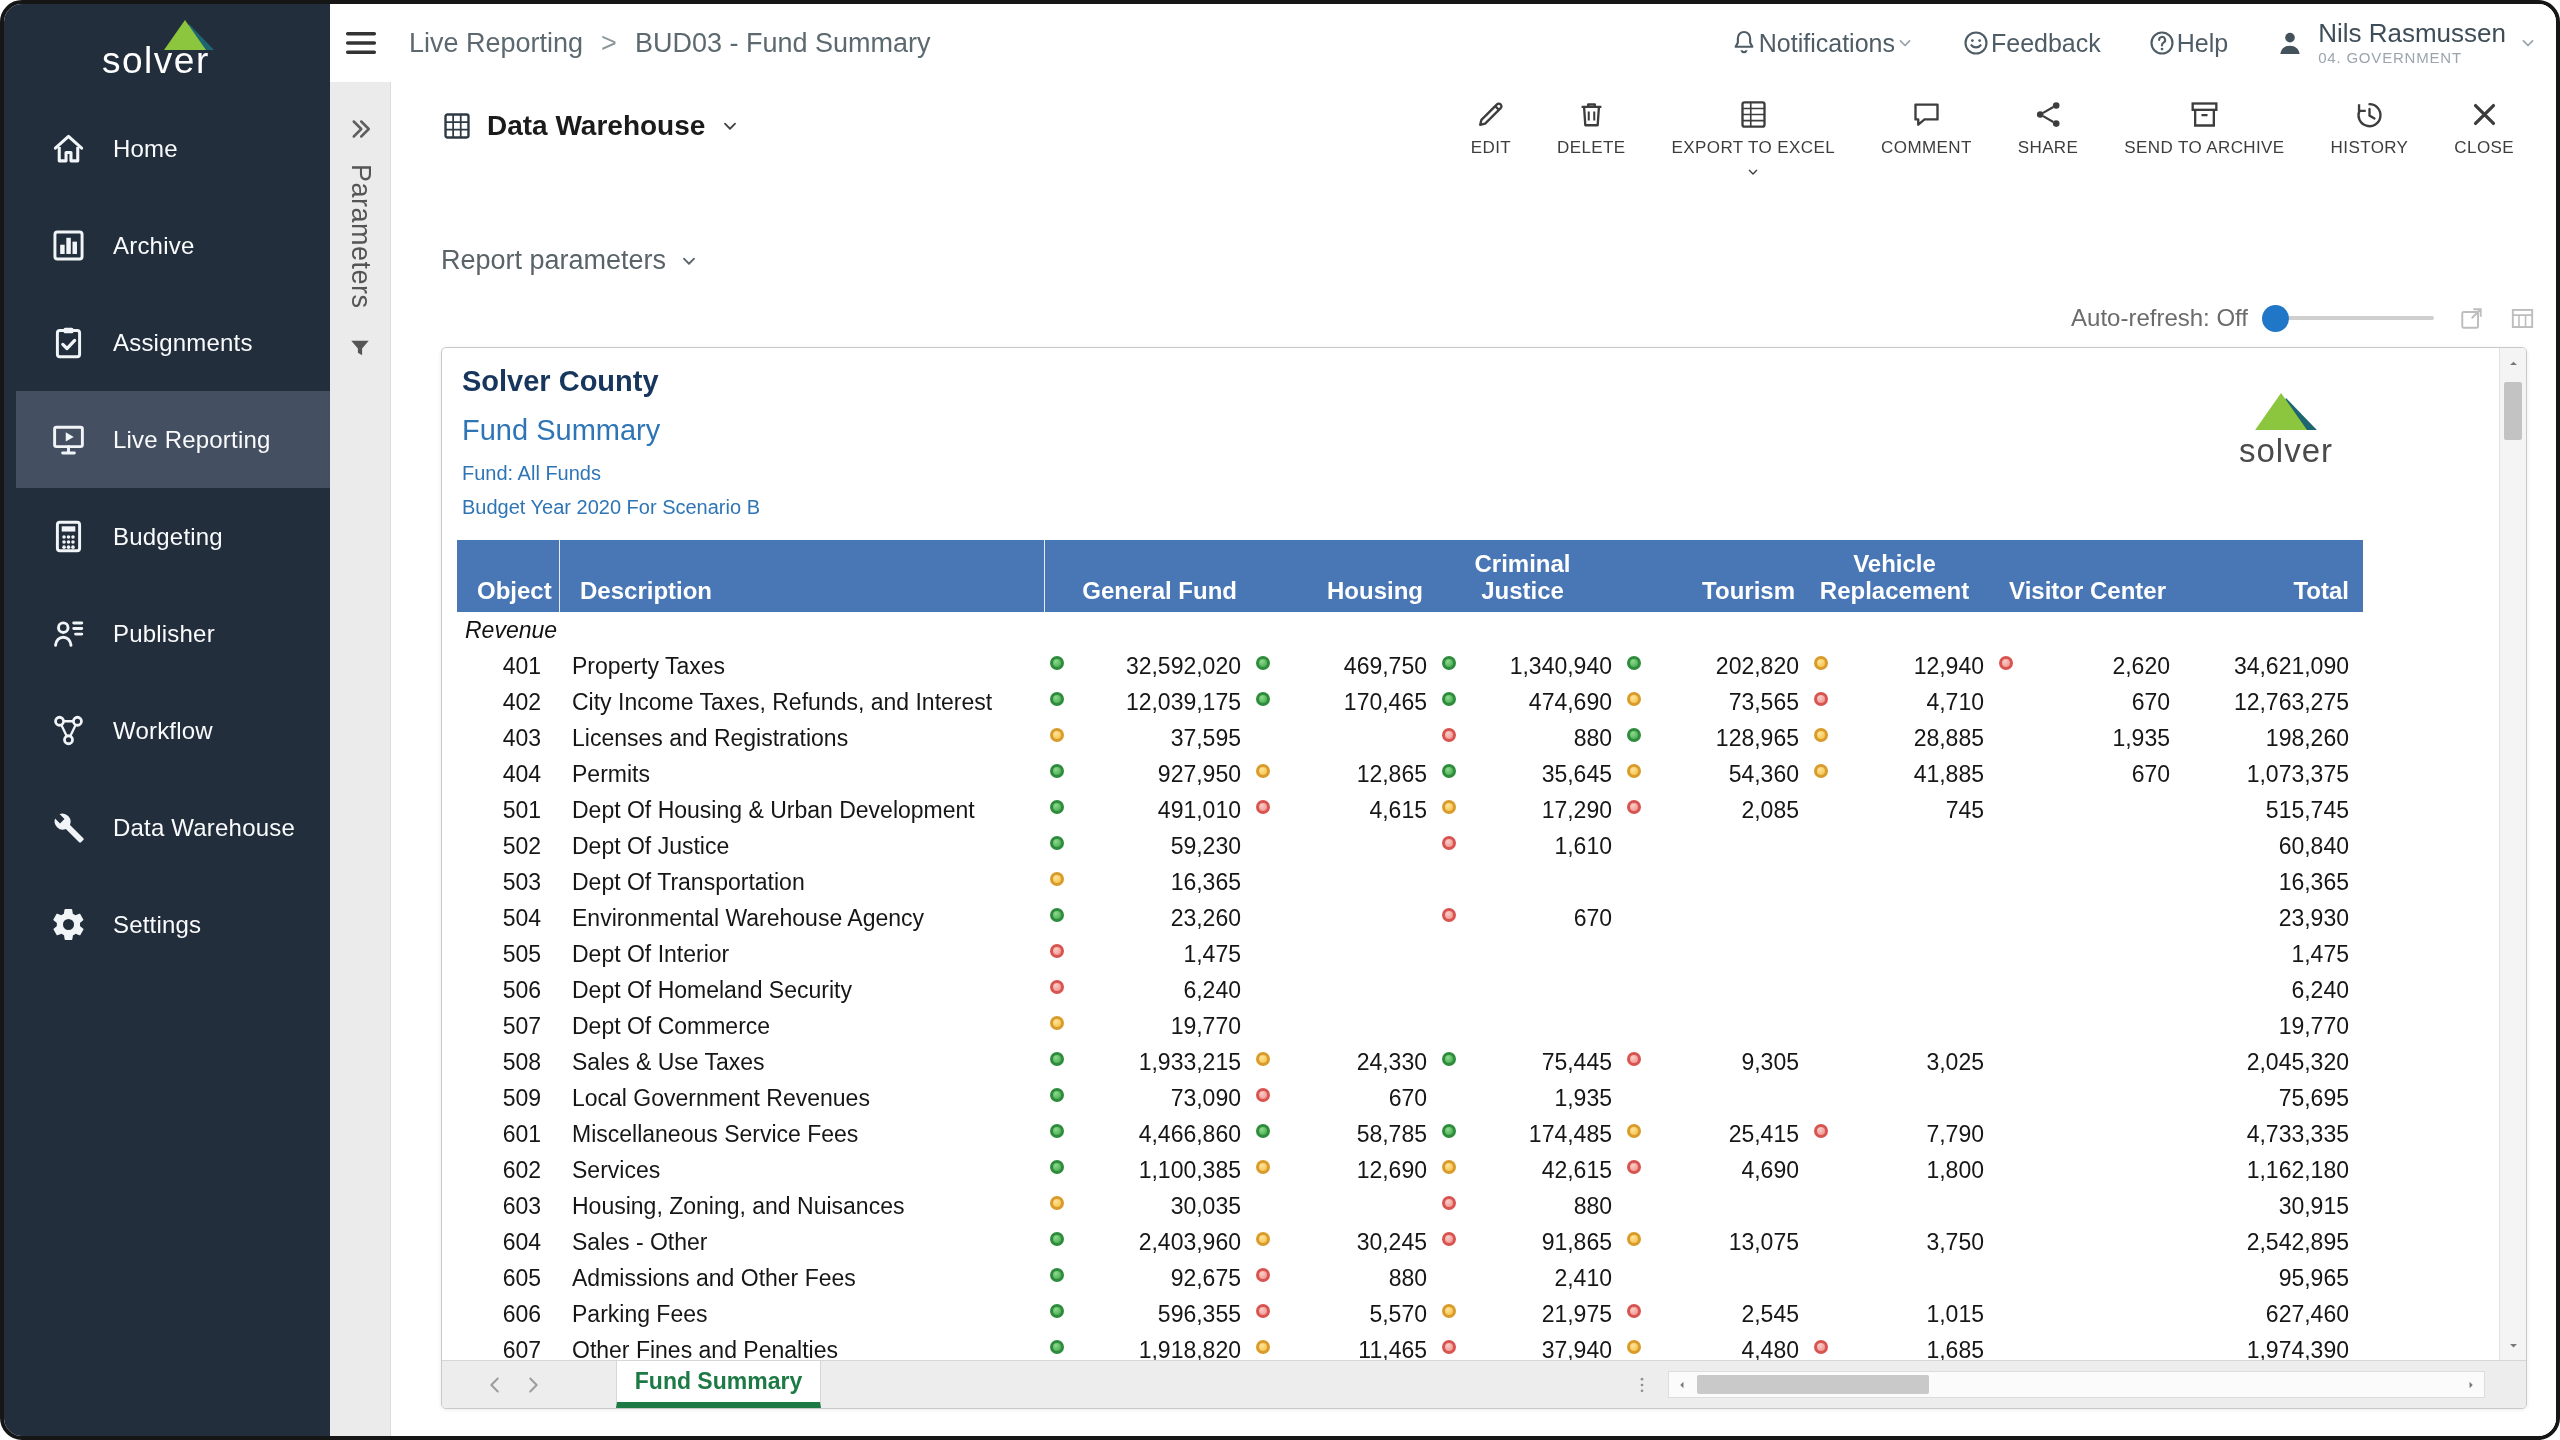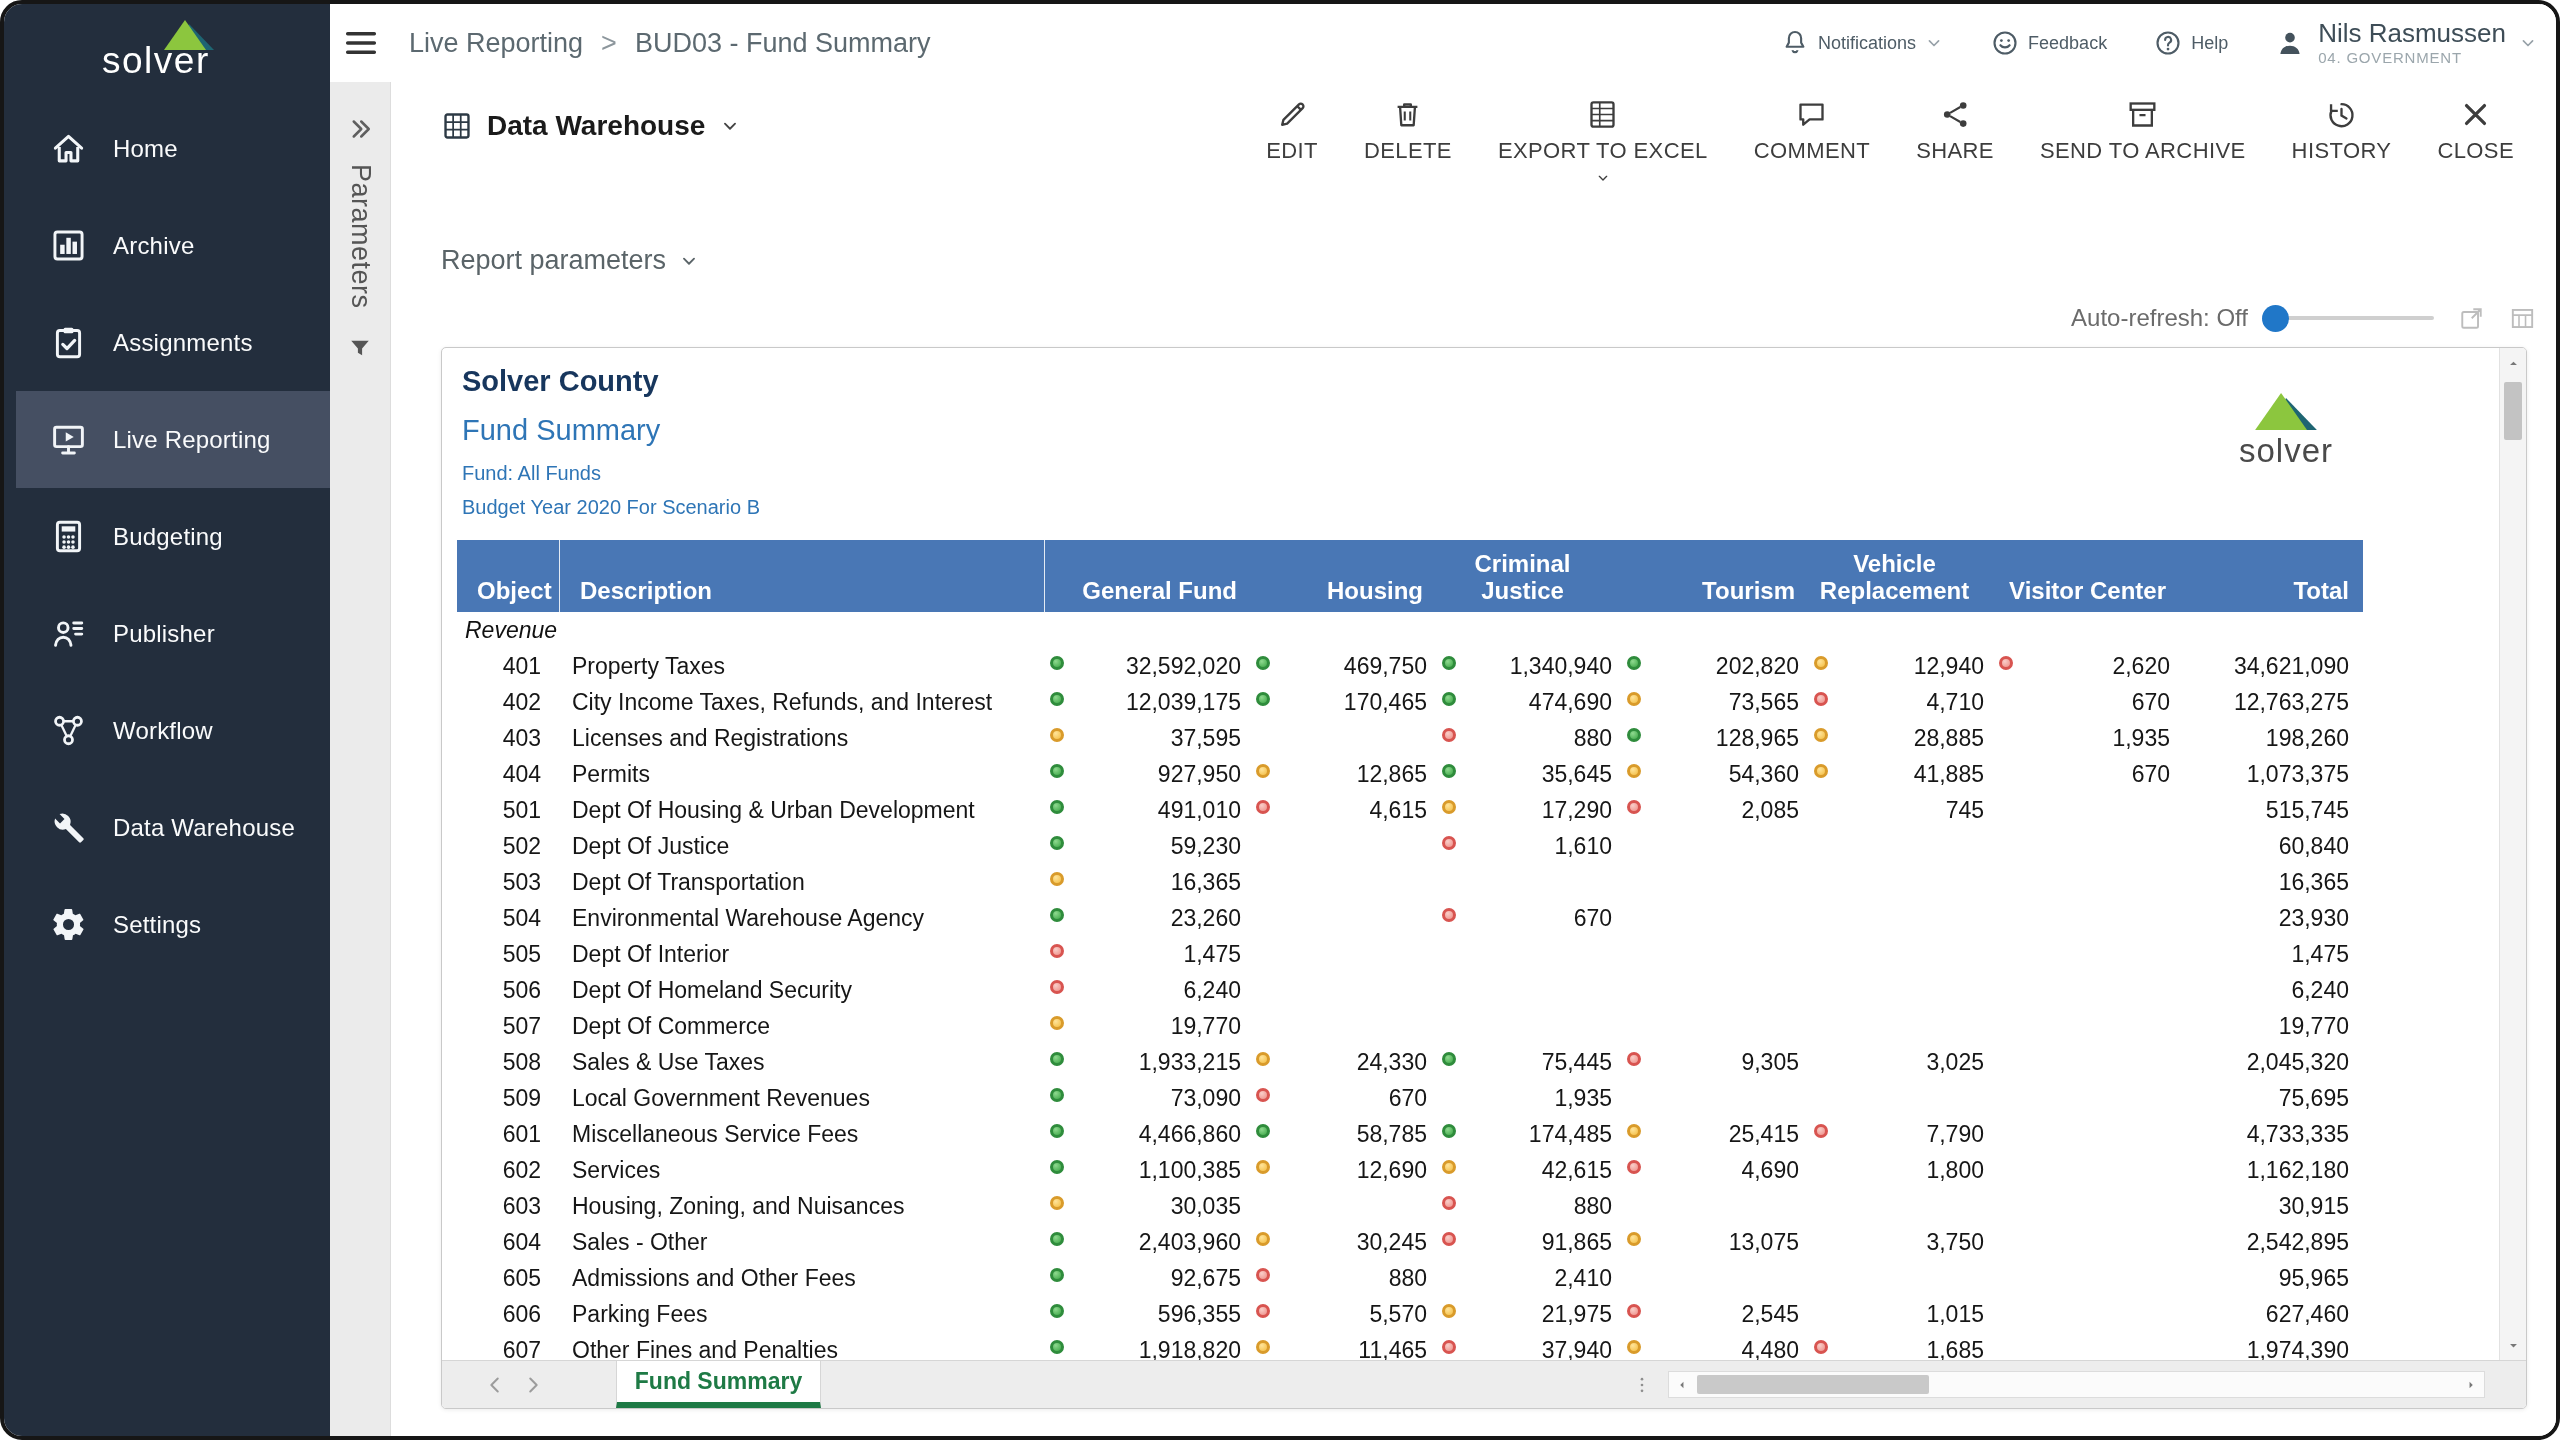--- a/index.html
+++ b/index.html
@@ -26,40 +26,40 @@
   .pcollapse{margin-top:32px;width:30px;height:30px;color:#5f5f5f;cursor:pointer}
   .plabel{margin-top:20px;writing-mode:vertical-rl;font-size:27px;color:#555;letter-spacing:.5px}
   .pfunnel{margin-top:26px;width:28px;height:28px;color:#555;cursor:pointer}
 
   
   .topbar{position:absolute;left:326px;right:0;top:0;height:78px;background:#fff;display:flex;align-items:center}
   .hamburger{width:40px;height:40px;margin-left:11px;color:#333;cursor:pointer;flex:0 0 auto}
   .crumbs{margin-left:28px;font-size:27px;color:#5C6970;display:flex;gap:18px;align-items:center;white-space:nowrap}
   .crumb-sep{color:#8C969C}
   .top-right{margin-left:auto;display:flex;align-items:center;margin-right:18px}
-  .top-item{display:flex;align-items:center;gap:8px;margin-left:46px;color:#4E5C66;font-size:18px;cursor:pointer;white-space:nowrap}
+  .top-item{display:flex;align-items:center;gap:0;margin-left:46px;color:#4E5C66;font-size:25px;cursor:pointer;white-space:nowrap}
   .top-ico{width:30px;height:30px;color:#4E5C66}
   .chev-sm{width:20px;height:20px;color:#98A2A9}
   .user{display:flex;align-items:center;gap:12px;margin-left:46px;cursor:pointer}
   .user-ico{width:32px;height:32px;color:#44525C}
   .user-text{display:flex;flex-direction:column;line-height:1.1}
   .user-name{font-size:26px;color:#3E4D57}
   .user-role{font-size:15px;color:#9BA6AC;letter-spacing:.8px;text-transform:uppercase;margin-top:2px}
 
   
   .main{position:absolute;left:387px;top:78px;right:0;bottom:0;background:#fff}
   .toolbar{display:flex;align-items:flex-start;padding:16px 42px 0 50px}
   .source{display:flex;align-items:center;gap:14px;margin-top:12px;cursor:pointer}
   .source-ico{width:32px;height:32px;color:#2d3a45}
   .source-label{font-size:28px;font-weight:bold;color:#1b1b1b}
   .source-chev{width:22px;height:22px;color:#444}
   .actions{margin-left:auto;display:flex;gap:46px}
   .action{display:flex;flex-direction:column;align-items:center;gap:7px;cursor:pointer;color:#3D3D3D}
   .action-ico{width:33px;height:33px}
-  .action-label{font-size:22px;letter-spacing:.4px;white-space:nowrap}
+  .action-label{font-size:17px;letter-spacing:.4px;white-space:nowrap}
   .drop{width:16px;height:16px;margin-top:-1px;color:#3D3D3D}
 
   .report-params{position:absolute;left:50px;top:163px;display:flex;align-items:center;gap:12px;
     color:#5A6468;font-size:27px;cursor:pointer}
   .rp-chev{width:22px;height:22px;color:#5A6468}
 
   .autorow{position:absolute;top:222px;right:20px;display:flex;align-items:center}
   .alabel{font-size:24px;color:#6b6b6b}
   .toggle{position:relative;width:168px;height:4px;background:#CFCFCF;border-radius:2px;margin-left:18px;cursor:pointer}
   .knob{position:absolute;left:-4px;top:-11px;width:27px;height:27px;border-radius:50%;background:var(--toggle-blue,#2077C8)}

